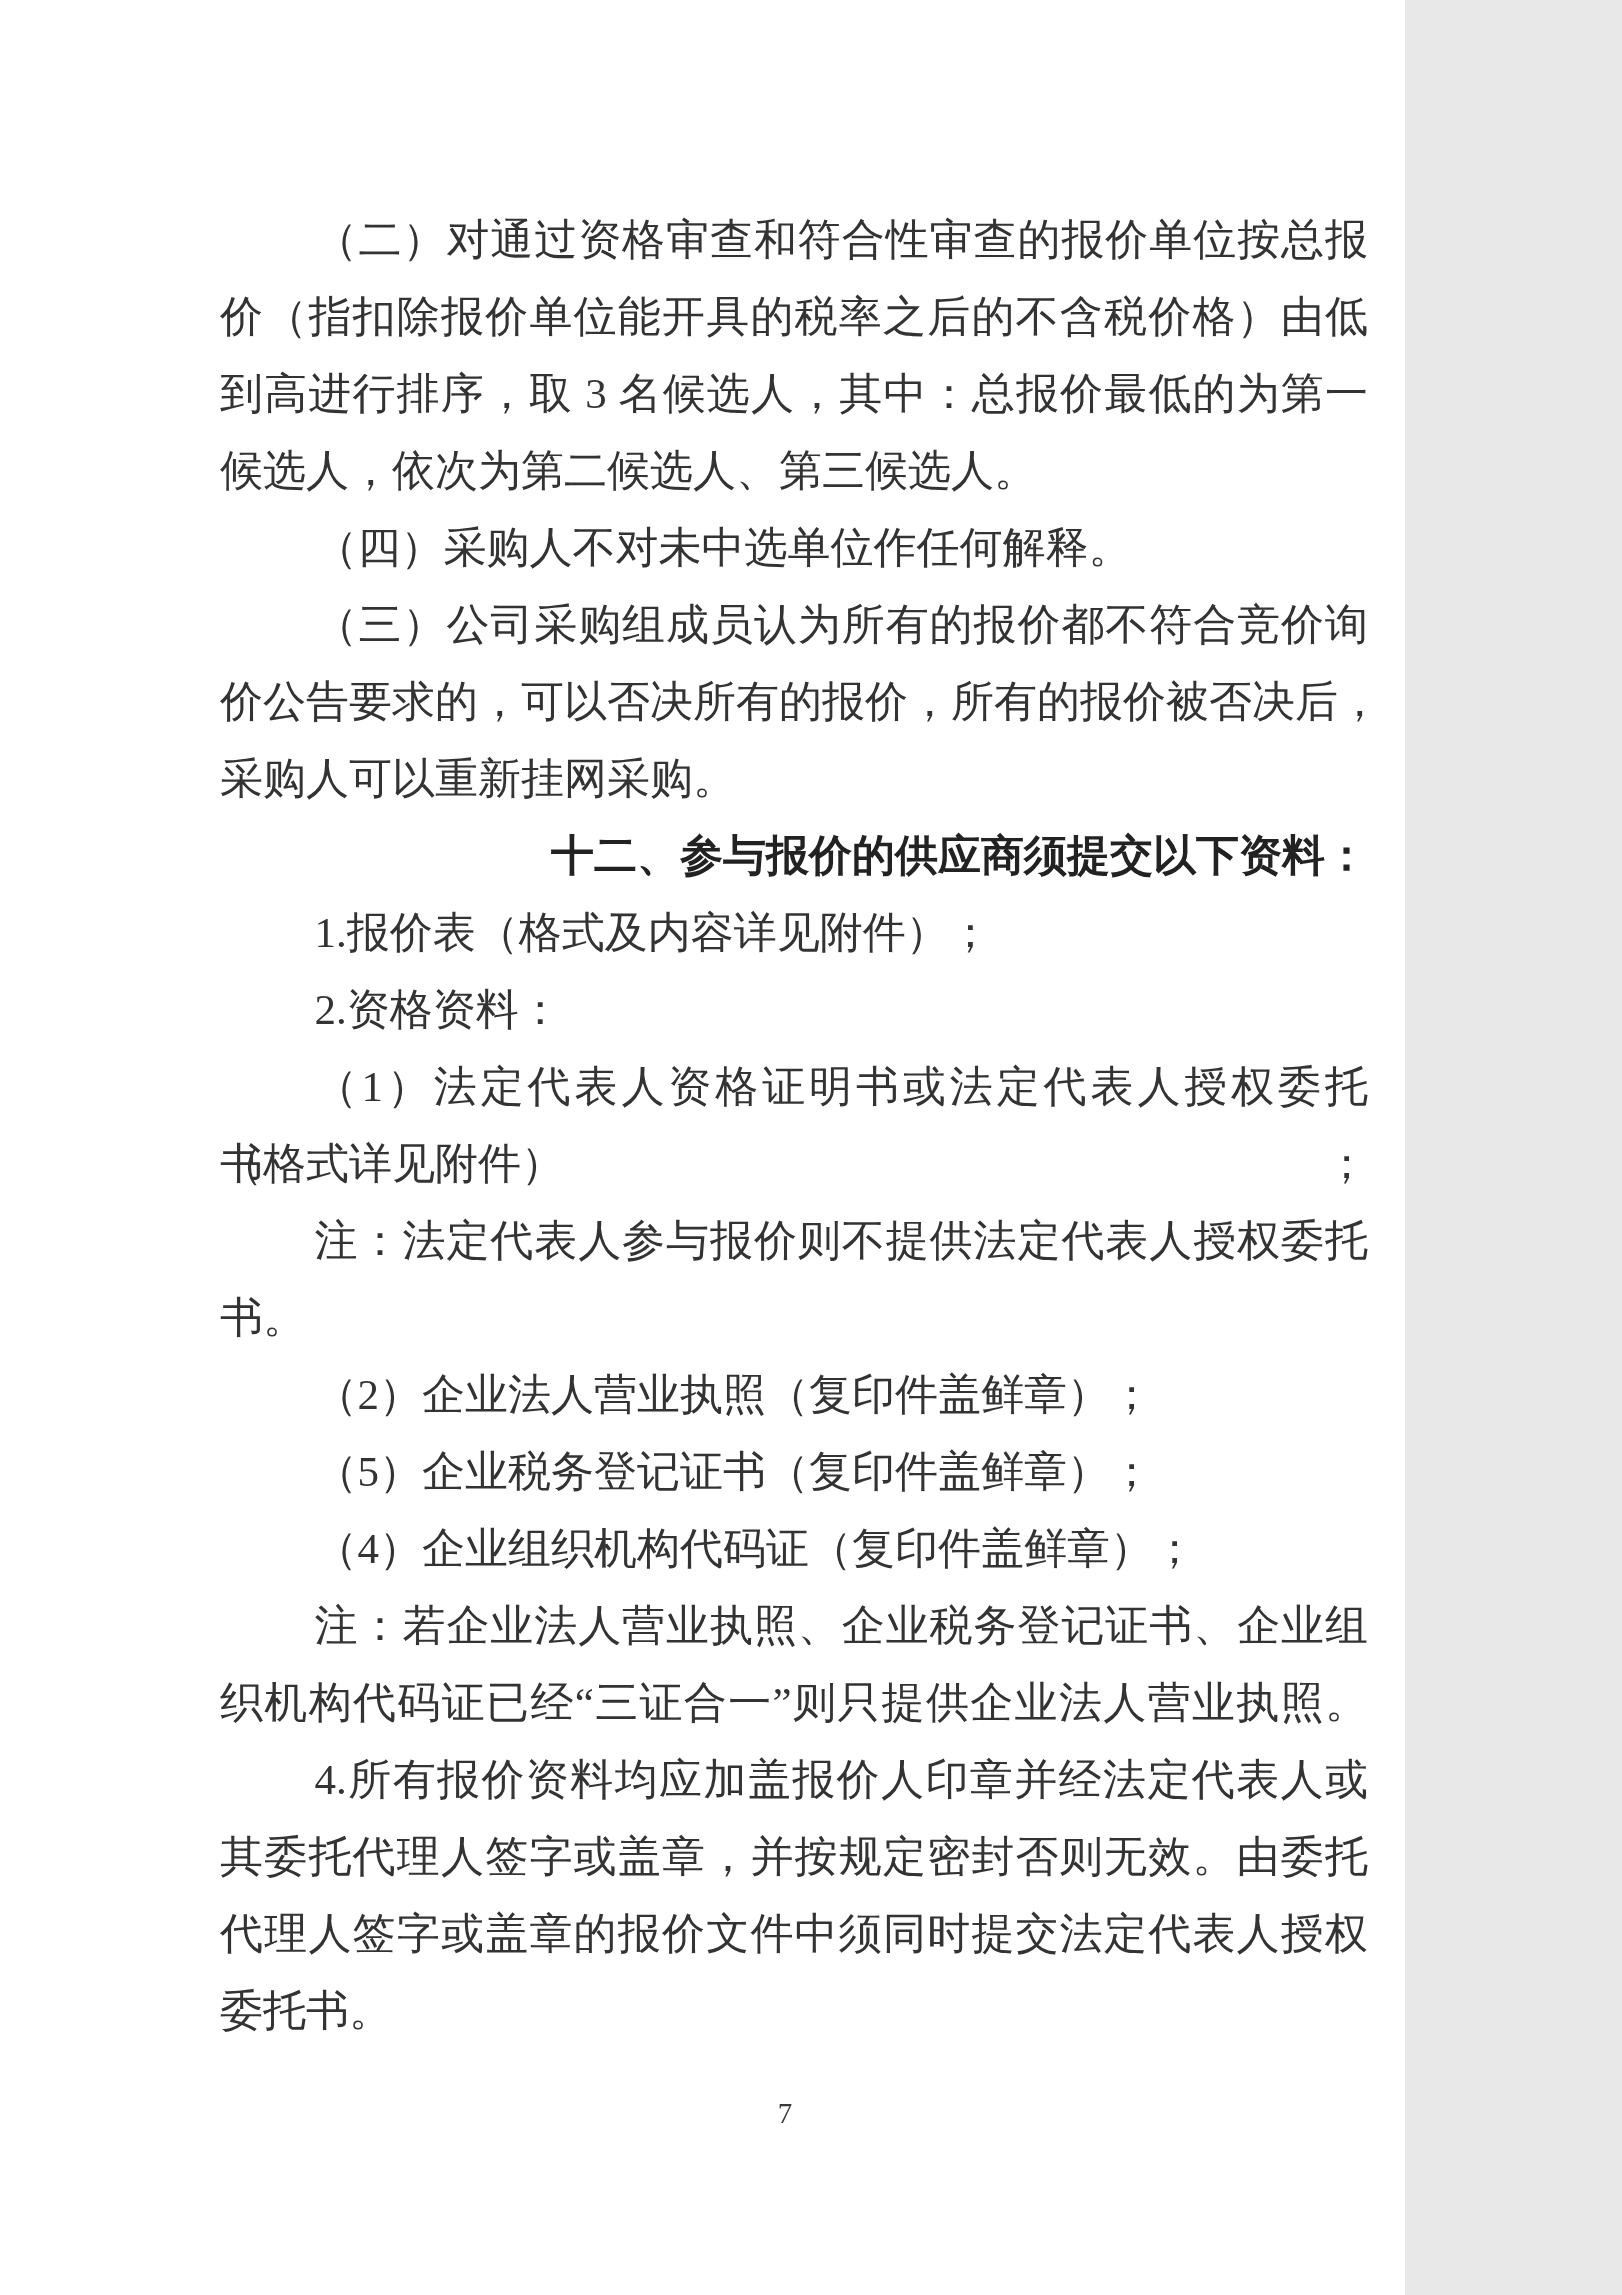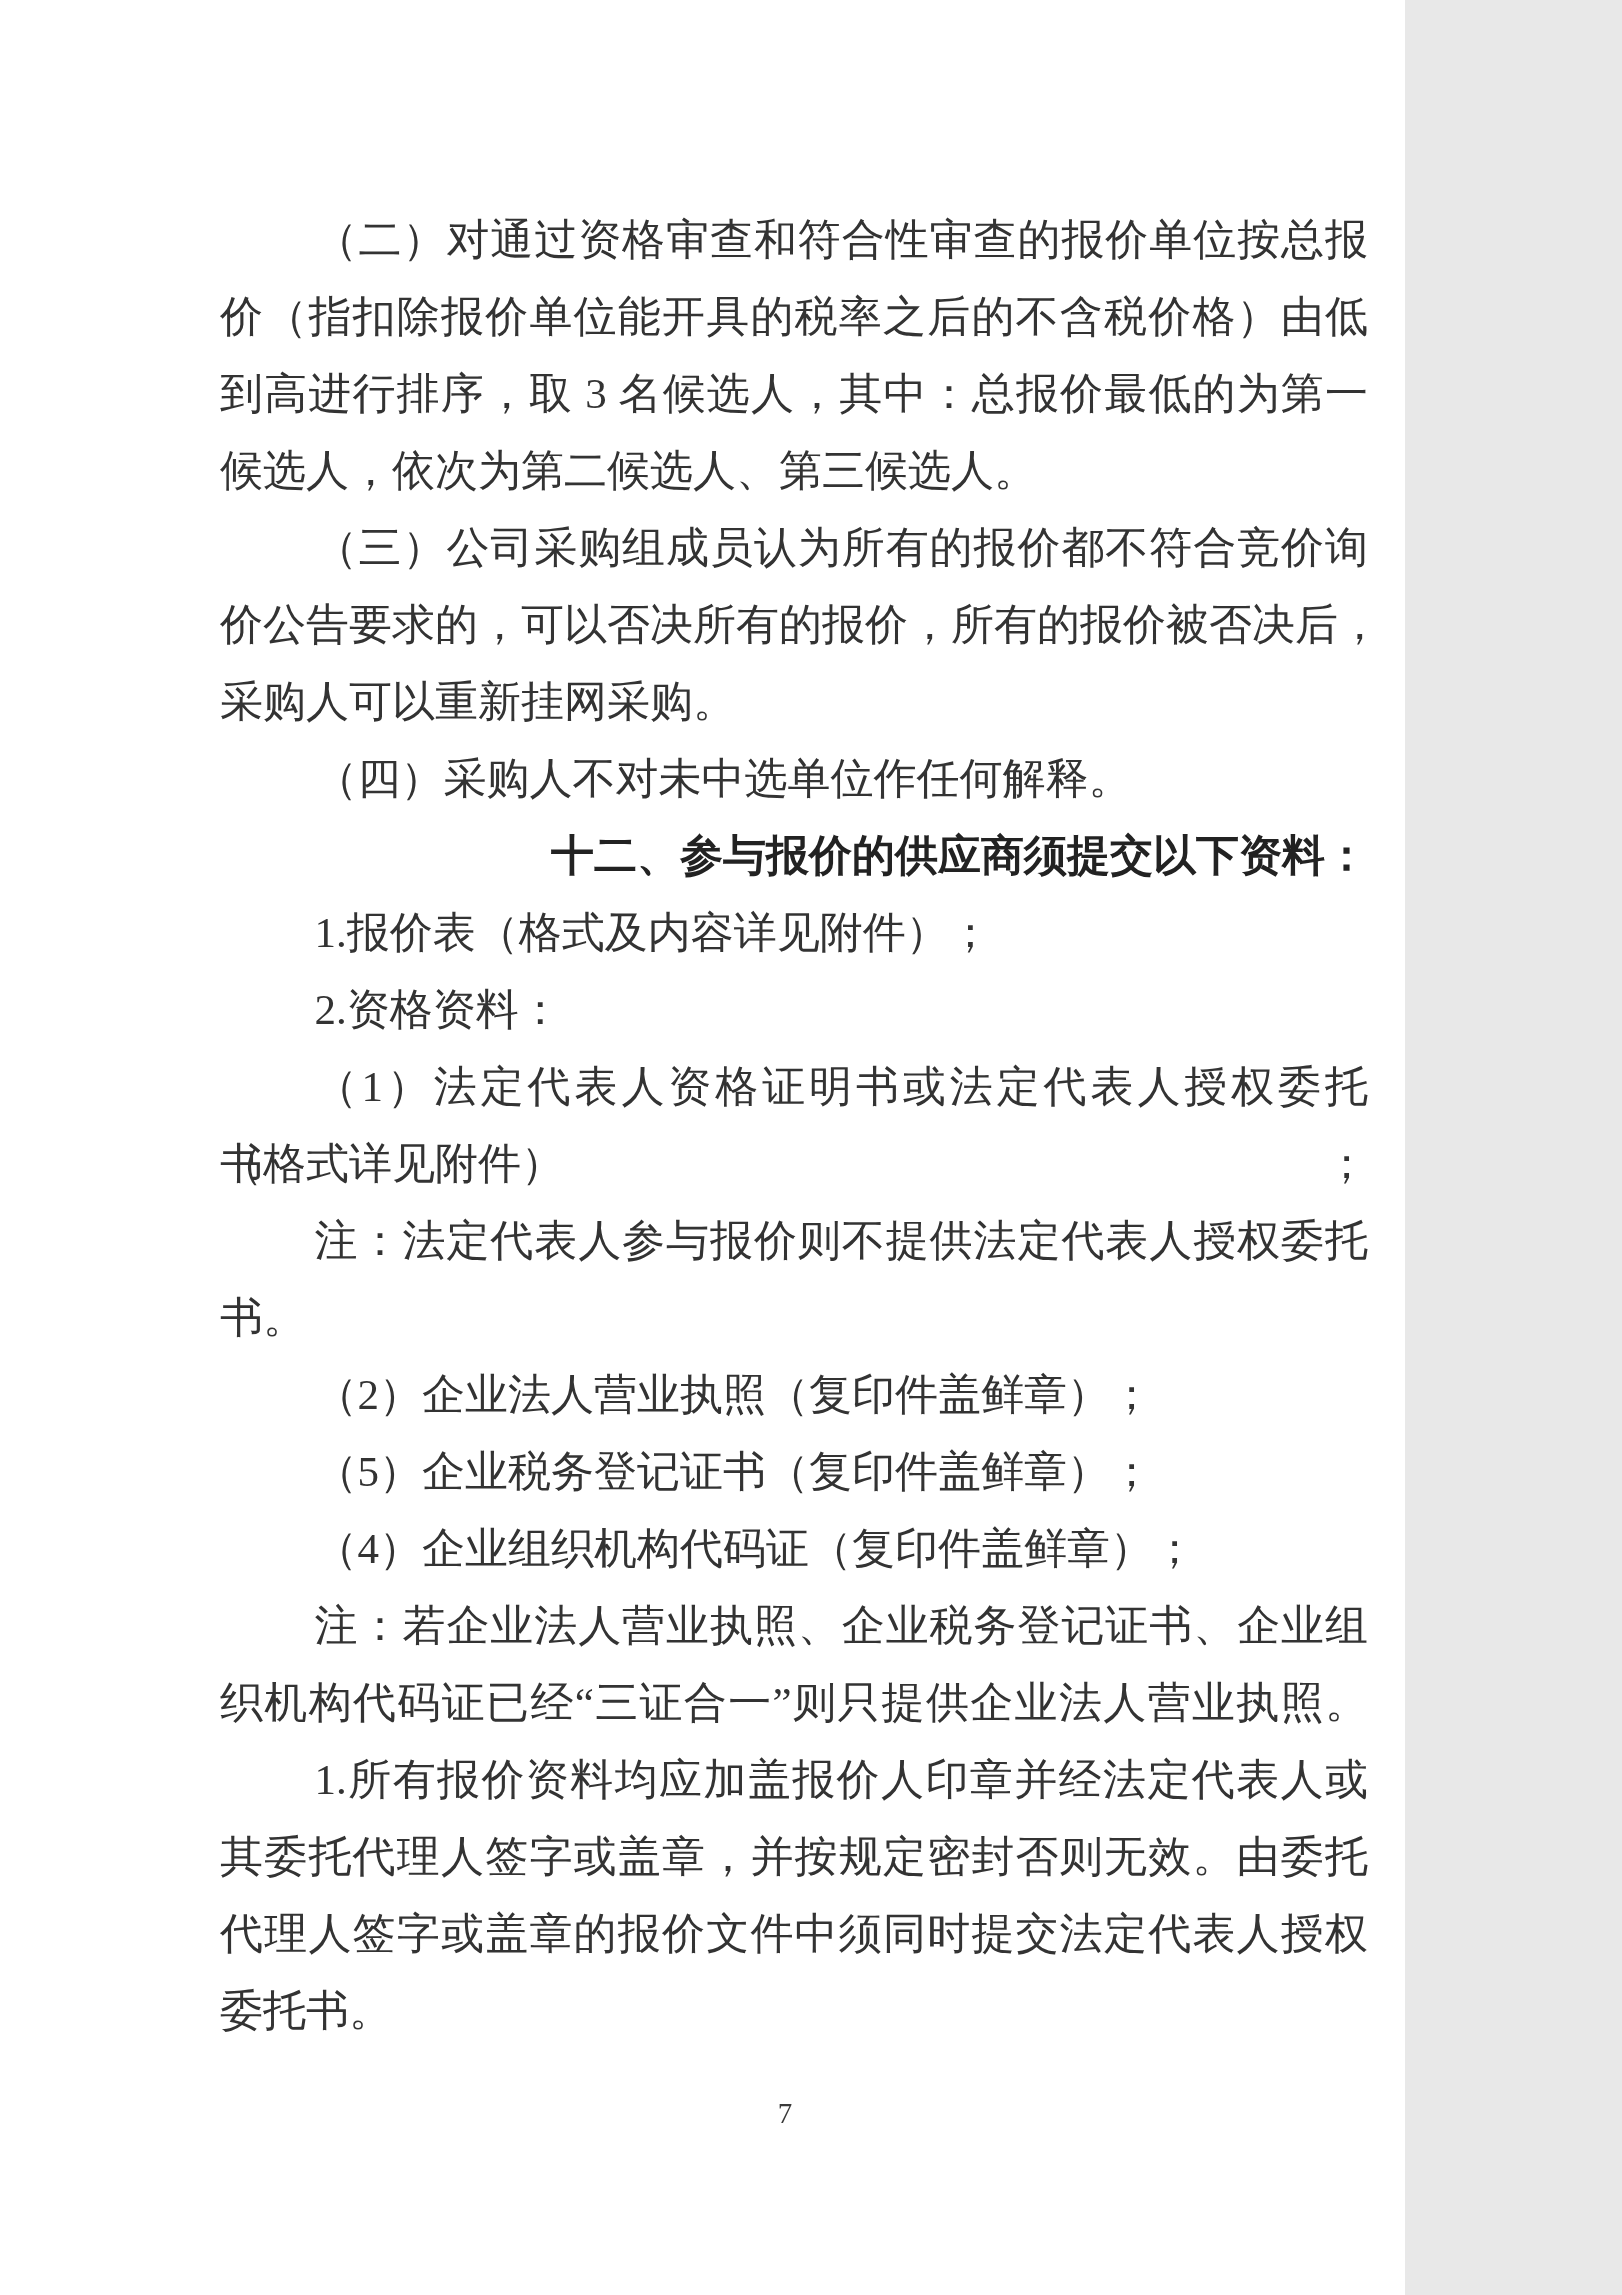--- a/index.html
+++ b/index.html
@@ -65,26 +65,26 @@
 <div class="page">
 
   <div class="doc-body">
       <div class="para">
         <div class="line fill first">（二）对通过资格审查和符合性审查的报价单位按总报</div>
         <div class="line fill">价（指扣除报价单位能开具的税率之后的不含税价格）由低</div>
         <div class="line fill">到高进行排序，取 3 名候选人，其中：总报价最低的为第一</div>
         <div class="line">候选人，依次为第二候选人、第三候选人。</div>
       </div>
       <div class="para">
+        <div class="line first">（四）采购人不对未中选单位作任何解释。</div>
+      </div>
+      <div class="para">
         <div class="line fill first">（三）公司采购组成员认为所有的报价都不符合竞价询</div>
         <div class="line">价公告要求的，可以否决所有的报价，所有的报价被否决后，</div>
         <div class="line">采购人可以重新挂网采购。</div>
-      </div>
-      <div class="para">
-        <div class="line first">（四）采购人不对未中选单位作任何解释。</div>
       </div>
       <div class="para heading">
         <div class="line first">十二、参与报价的供应商须提交以下资料：</div>
       </div>
       <div class="para">
         <div class="line first">1.报价表（格式及内容详见附件）；</div>
       </div>
       <div class="para">
         <div class="line first">2.资格资料：</div>
       </div>
@@ -103,21 +103,21 @@
         <div class="line first">（5）企业税务登记证书（复印件盖鲜章）；</div>
       </div>
       <div class="para">
         <div class="line first">（4）企业组织机构代码证（复印件盖鲜章）；</div>
       </div>
       <div class="para">
         <div class="line fill first">注：若企业法人营业执照、企业税务登记证书、企业组</div>
         <div class="line fill">织机构代码证已经“三证合一”则只提供企业法人营业执照。</div>
       </div>
       <div class="para">
-        <div class="line fill first">1.所有报价资料均应加盖报价人印章并经法定代表人或</div>
+        <div class="line fill first">4.所有报价资料均应加盖报价人印章并经法定代表人或</div>
         <div class="line fill">其委托代理人签字或盖章，并按规定密封否则无效。由委托</div>
         <div class="line fill">代理人签字或盖章的报价文件中须同时提交法定代表人授权</div>
         <div class="line">委托书。</div>
       </div>
     </div>
 
   <div class="page-number">7</div>
 
   <svg class="overlay-svg" viewBox="0 0 2480 3508" xmlns="http://www.w3.org/2000/svg">
     <defs>

